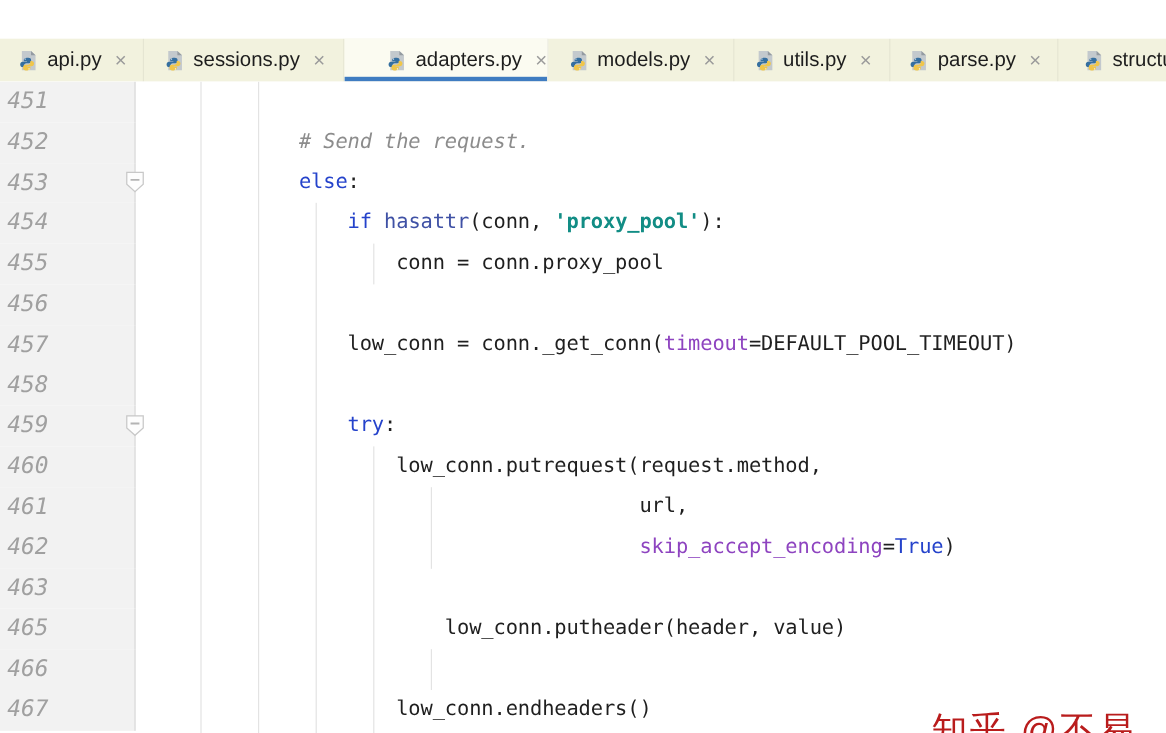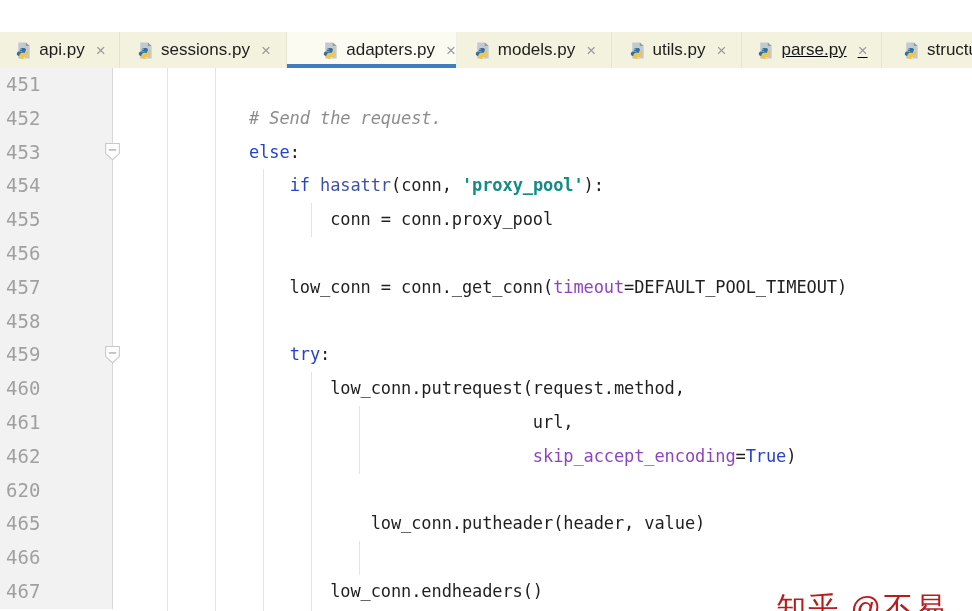--- a/index.html
+++ b/index.html
@@ -9,36 +9,36 @@
   
   #tabbar{display:flex;height:36px;background:var(--tabbarBg);}
   .tab{position:relative;display:flex;align-items:center;justify-content:center;
        gap:7px;height:36px;box-sizing:border-box;cursor:default;
        border-right:1px solid rgba(0,0,0,0.05);overflow:hidden;white-space:nowrap;}
   .tab:nth-child(1){width:120px;}
   .tab:nth-child(2){width:167px;}
   .tab:nth-child(3){width:170px;}
   .tab:nth-child(4){width:155px;}
   .tab:nth-child(5){width:130px;}
-  .tab:nth-child(6){width:140px;text-decoration:underline;}
+  .tab:nth-child(6){width:140px;}
   .tab:nth-child(7){flex:1;justify-content:flex-start;padding-left:19px;border-right:none;}
   .tab.active{background:var(--tabActiveBg);justify-content:flex-end;}
   .tab.active::after{content:"";position:absolute;left:0;right:0;bottom:0;height:4px;
        background:var(--accent);}
   .tab-label{font-size:17px;color:#1d1d1d;}
   .tab-close{font-size:17px;color:#9a9a9a;margin-left:4px;line-height:1;}
   .py-icon{flex:0 0 auto;display:block;}
 
   
   #editor{position:relative;width:972px;height:575px;background:#fff;overflow:hidden;}
   .row{display:flex;height:33.8px;}
   .ln{flex:0 0 113px;box-sizing:border-box;width:113px;background:var(--gutterBg);
       border-right:1px solid #d9d9d9;color:var(--linenum);
       font-family:"DejaVu Sans Mono",monospace;font-size:19px;line-height:33.8px;
-      padding-left:6px;user-select:none;}
+      padding-left:6px;user-select:none;font-style:italic;}
   .code{flex:1;margin:0;font-family:"DejaVu Sans Mono",monospace;font-size:17px;
       letter-spacing:-0.1px;line-height:33.8px;white-space:pre;color:var(--plain);
       padding:0 0 0 55px;overflow:hidden;}
   .tok-keyword{color:var(--keyword);}
   .tok-builtin{color:var(--builtin);}
   .tok-string{color:var(--string);font-weight:bold;}
   .tok-param{color:var(--param);}
   .tok-comment{color:var(--comment);font-style:italic;}
   .tok-plain{color:var(--plain);}
 
@@ -207,21 +207,21 @@
         </div>
         <div class="row">
           <span class="ln">461</span>
           <pre class="code"><span class="tok-plain">                                    url,</span></pre>
         </div>
         <div class="row">
           <span class="ln">462</span>
           <pre class="code"><span class="tok-plain">                                    </span><span class="tok-param">skip_accept_encoding</span><span class="tok-plain">=</span><span class="tok-keyword">True</span><span class="tok-plain">)</span></pre>
         </div>
         <div class="row">
-          <span class="ln">620</span>
+          <span class="ln">463</span>
           <pre class="code"></pre>
         </div>
         <div class="row">
           <span class="ln">465</span>
           <pre class="code"><span class="tok-plain">                    low_conn.putheader(header, value)</span></pre>
         </div>
         <div class="row">
           <span class="ln">466</span>
           <pre class="code"></pre>
         </div>

